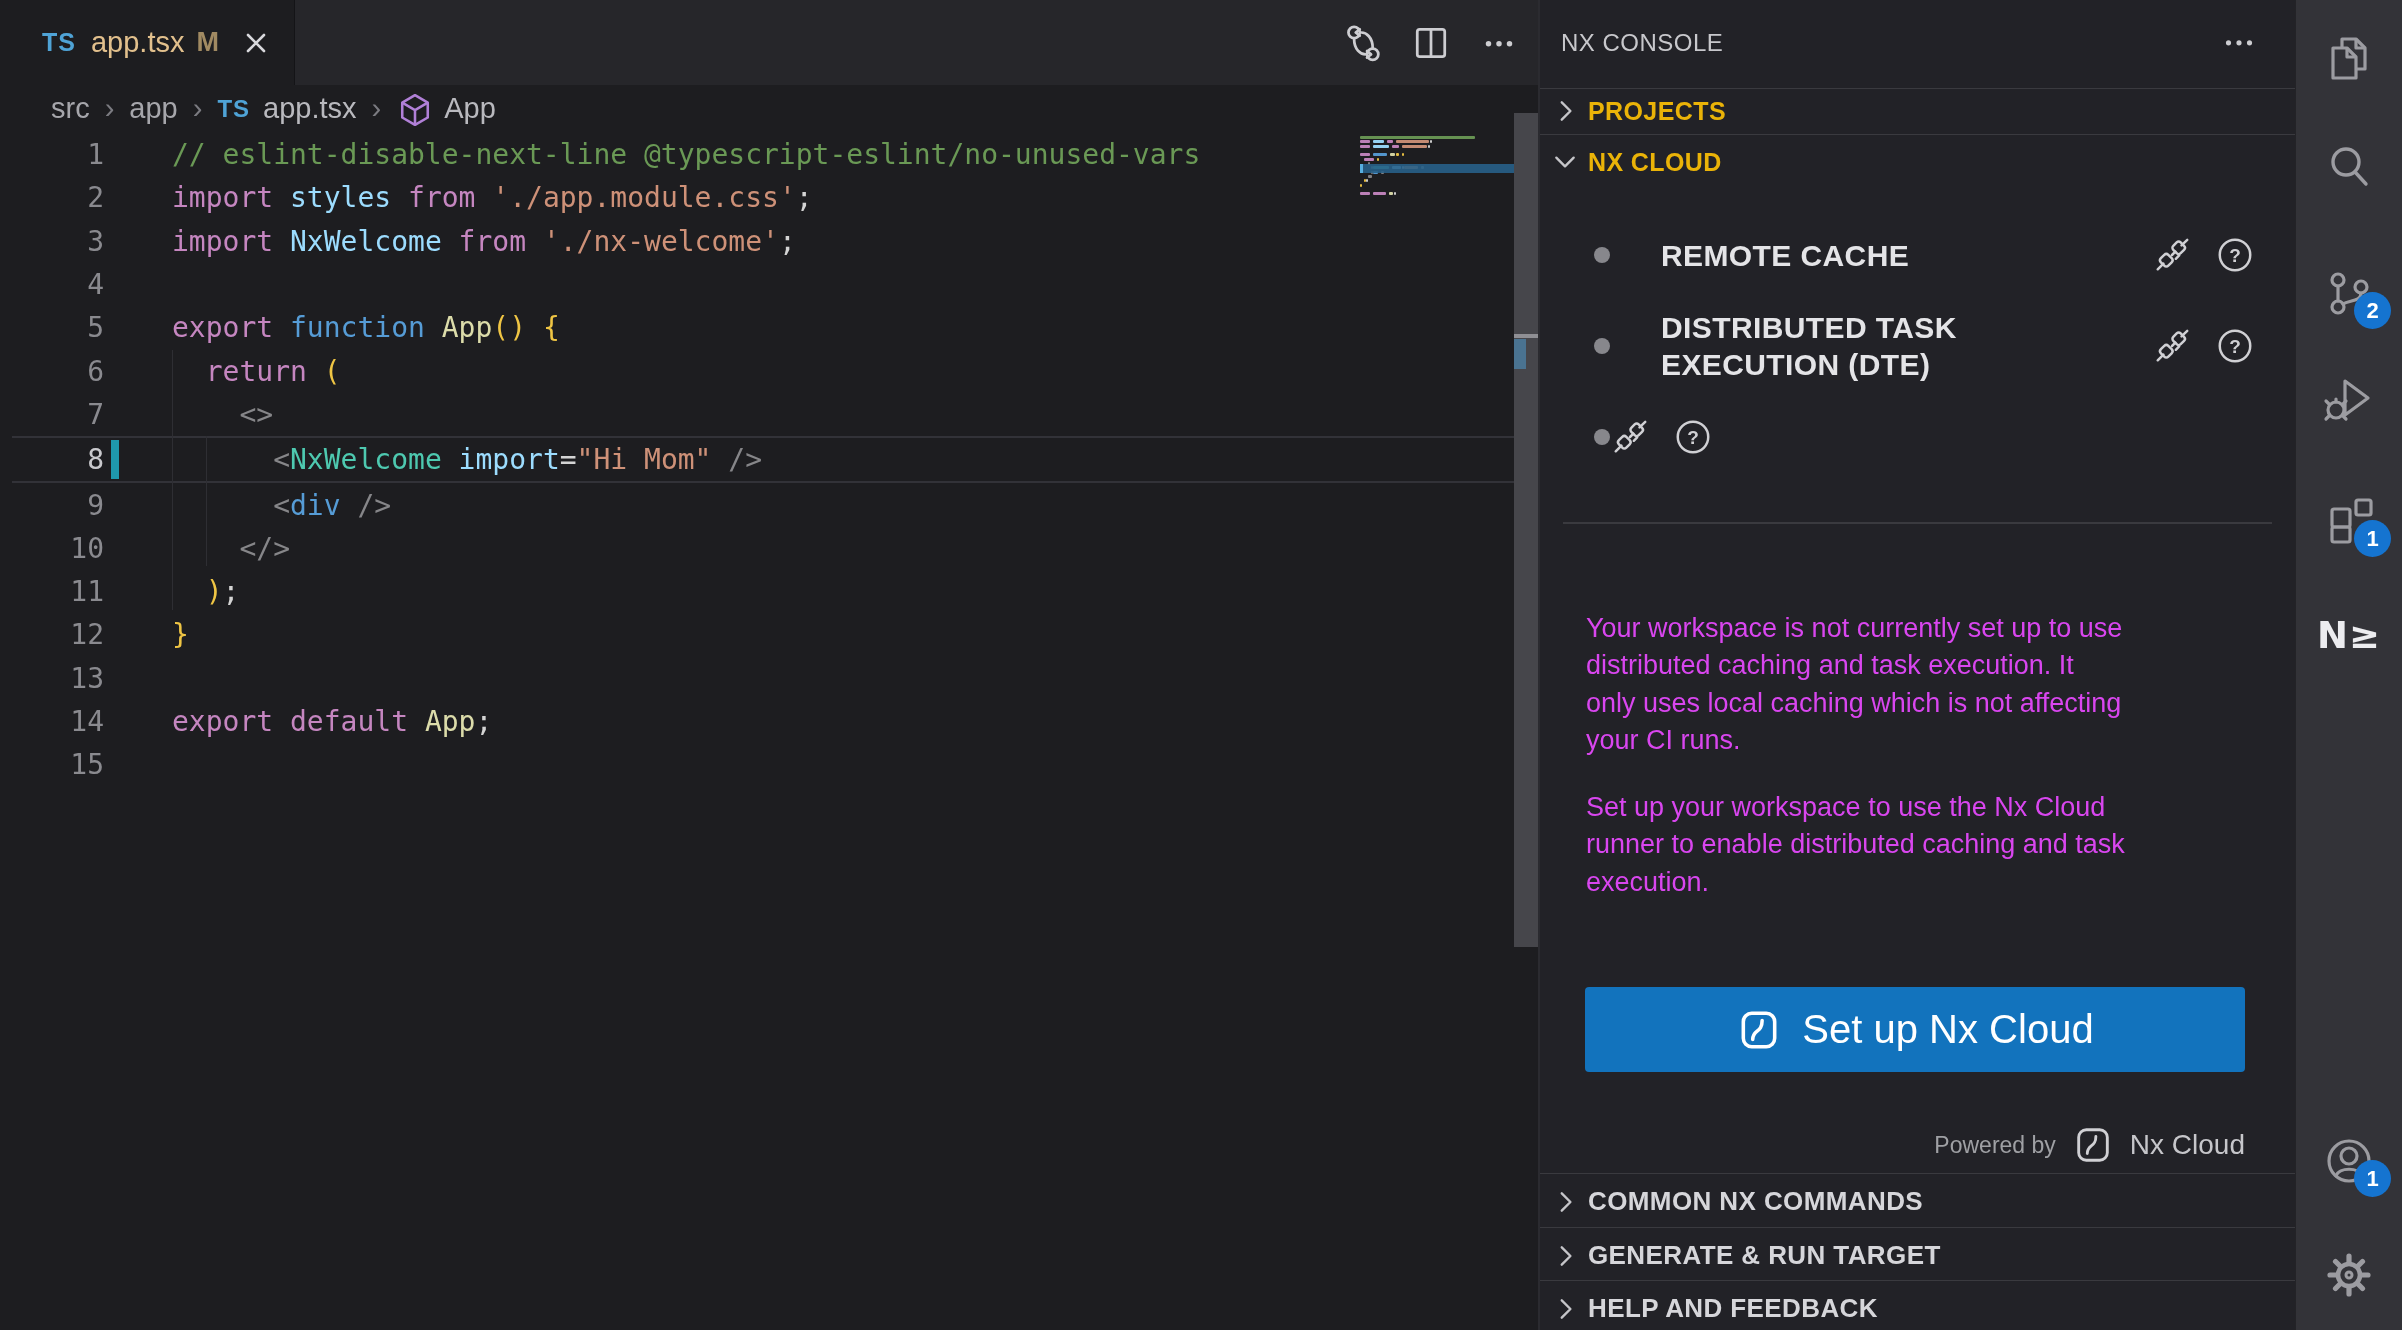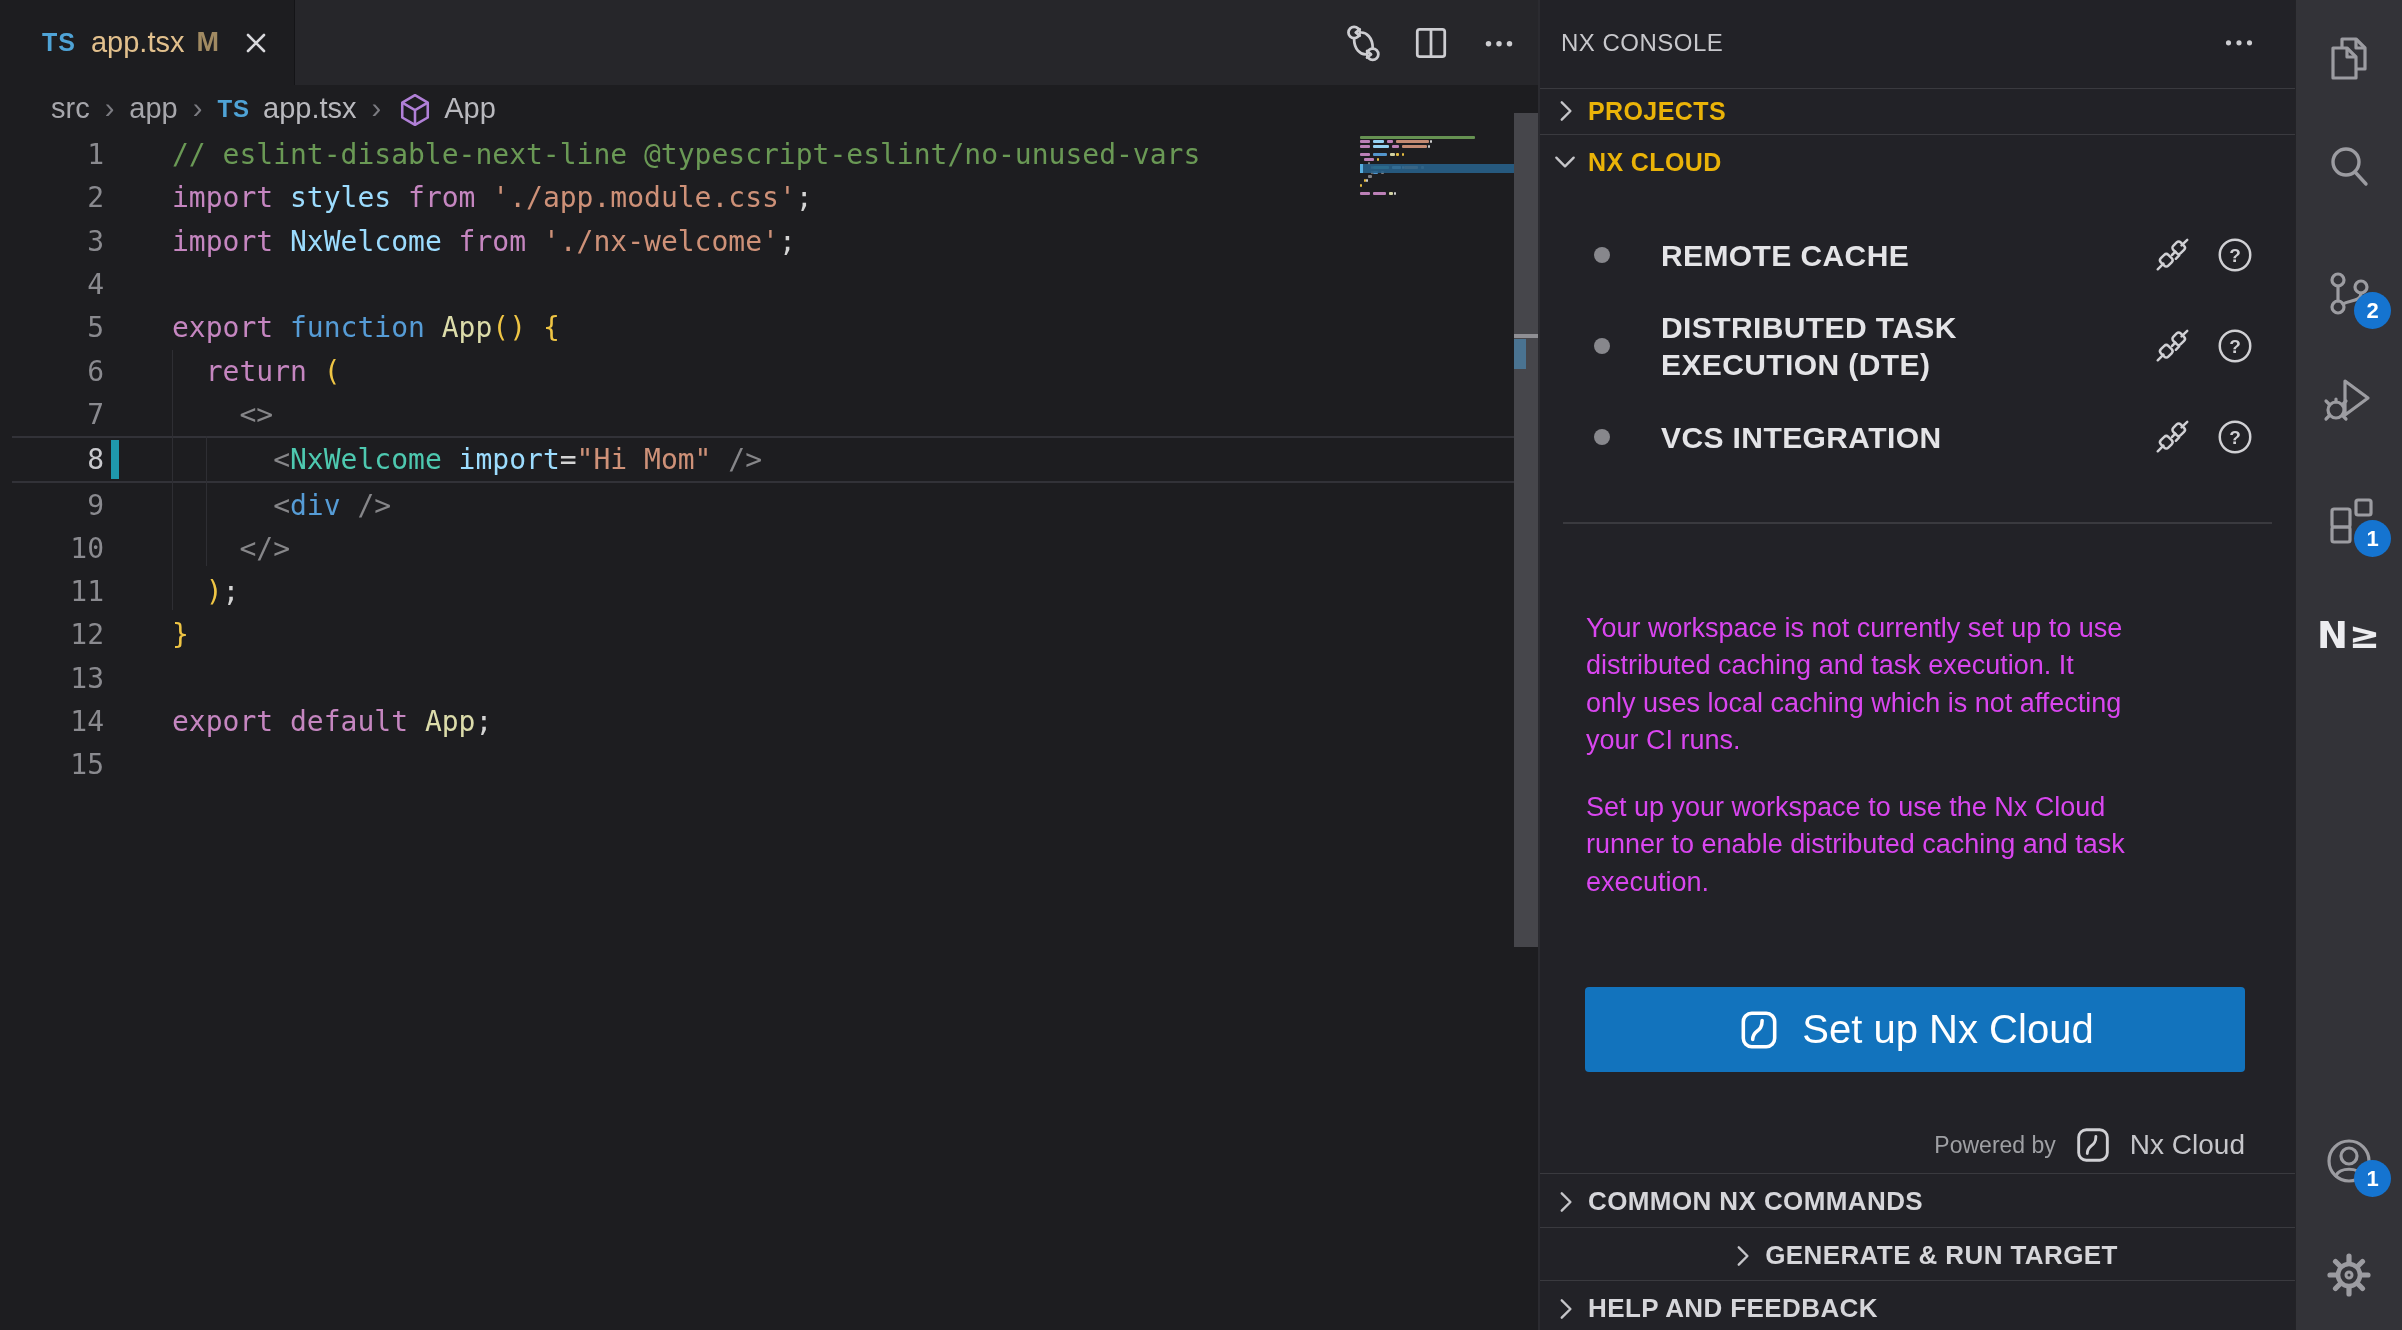--- a/index.html
+++ b/index.html
@@ -316,21 +316,20 @@
             <span>
               <svg width="40" height="40" viewBox="0 0 42 42" fill="none">
                 <circle cx="21" cy="21" r="16" stroke="#d0d0d4" stroke-width="2.6"></circle>
                 <text x="21" y="28" text-anchor="middle" fill="#d0d0d4" font-size="20" font-weight="bold" font-family="Liberation Sans,sans-serif">?</text>
               </svg>
             </span>
           </span>
         </div>
         <div class="feat" style="top: 404px; height: 66px;">
           <span class="feat-dot"></span>
-          <span class="feat-label">VCS INTEGRATION</span>
           <span class="feat-icons">
             <span>
               <svg width="40" height="40" viewBox="0 0 42 42" fill="none" stroke="#d0d0d4" stroke-width="2.6" stroke-linecap="round" stroke-linejoin="round">
                 <path d="M6 36 L12 30"></path>
                 <rect x="9.5" y="21" width="11" height="11" rx="3" transform="rotate(-45 15 26.5)"></rect>
                 <path d="M21 21 L24.5 17.5 M25 25 L28.5 21.5"></path>
                 <rect x="22.5" y="8" width="11" height="11" rx="3" transform="rotate(-45 28 13.5)"></rect>
                 <path d="M31 11 L37 5"></path>
               </svg>
             </span>
@@ -378,21 +377,21 @@
         <div class="divider" style="top: 1173px;"></div>
         <div class="bot-row" style="top: 1175px;">
           <span class="sec-chev">
             <svg width="26" height="26" viewBox="0 0 24 24" fill="none" stroke="#c5c5c9" stroke-width="2.2" stroke-linecap="round" stroke-linejoin="round">
               <polyline points="9,4 17,12 9,20"></polyline>
             </svg>
           </span>
           <span class="bot-label">COMMON NX COMMANDS</span>
         </div>
         <div class="divider" style="top: 1227px;"></div>
-        <div class="bot-row" style="top: 1229px; justify-content: center;">
+        <div class="bot-row" style="top: 1229px;">
           <span class="sec-chev">
             <svg width="26" height="26" viewBox="0 0 24 24" fill="none" stroke="#c5c5c9" stroke-width="2.2" stroke-linecap="round" stroke-linejoin="round">
               <polyline points="9,4 17,12 9,20"></polyline>
             </svg>
           </span>
           <span class="bot-label">GENERATE &amp; RUN TARGET</span>
         </div>
         <div class="divider" style="top: 1280px;"></div>
         <div class="bot-row" style="top: 1282px;">
           <span class="sec-chev">

